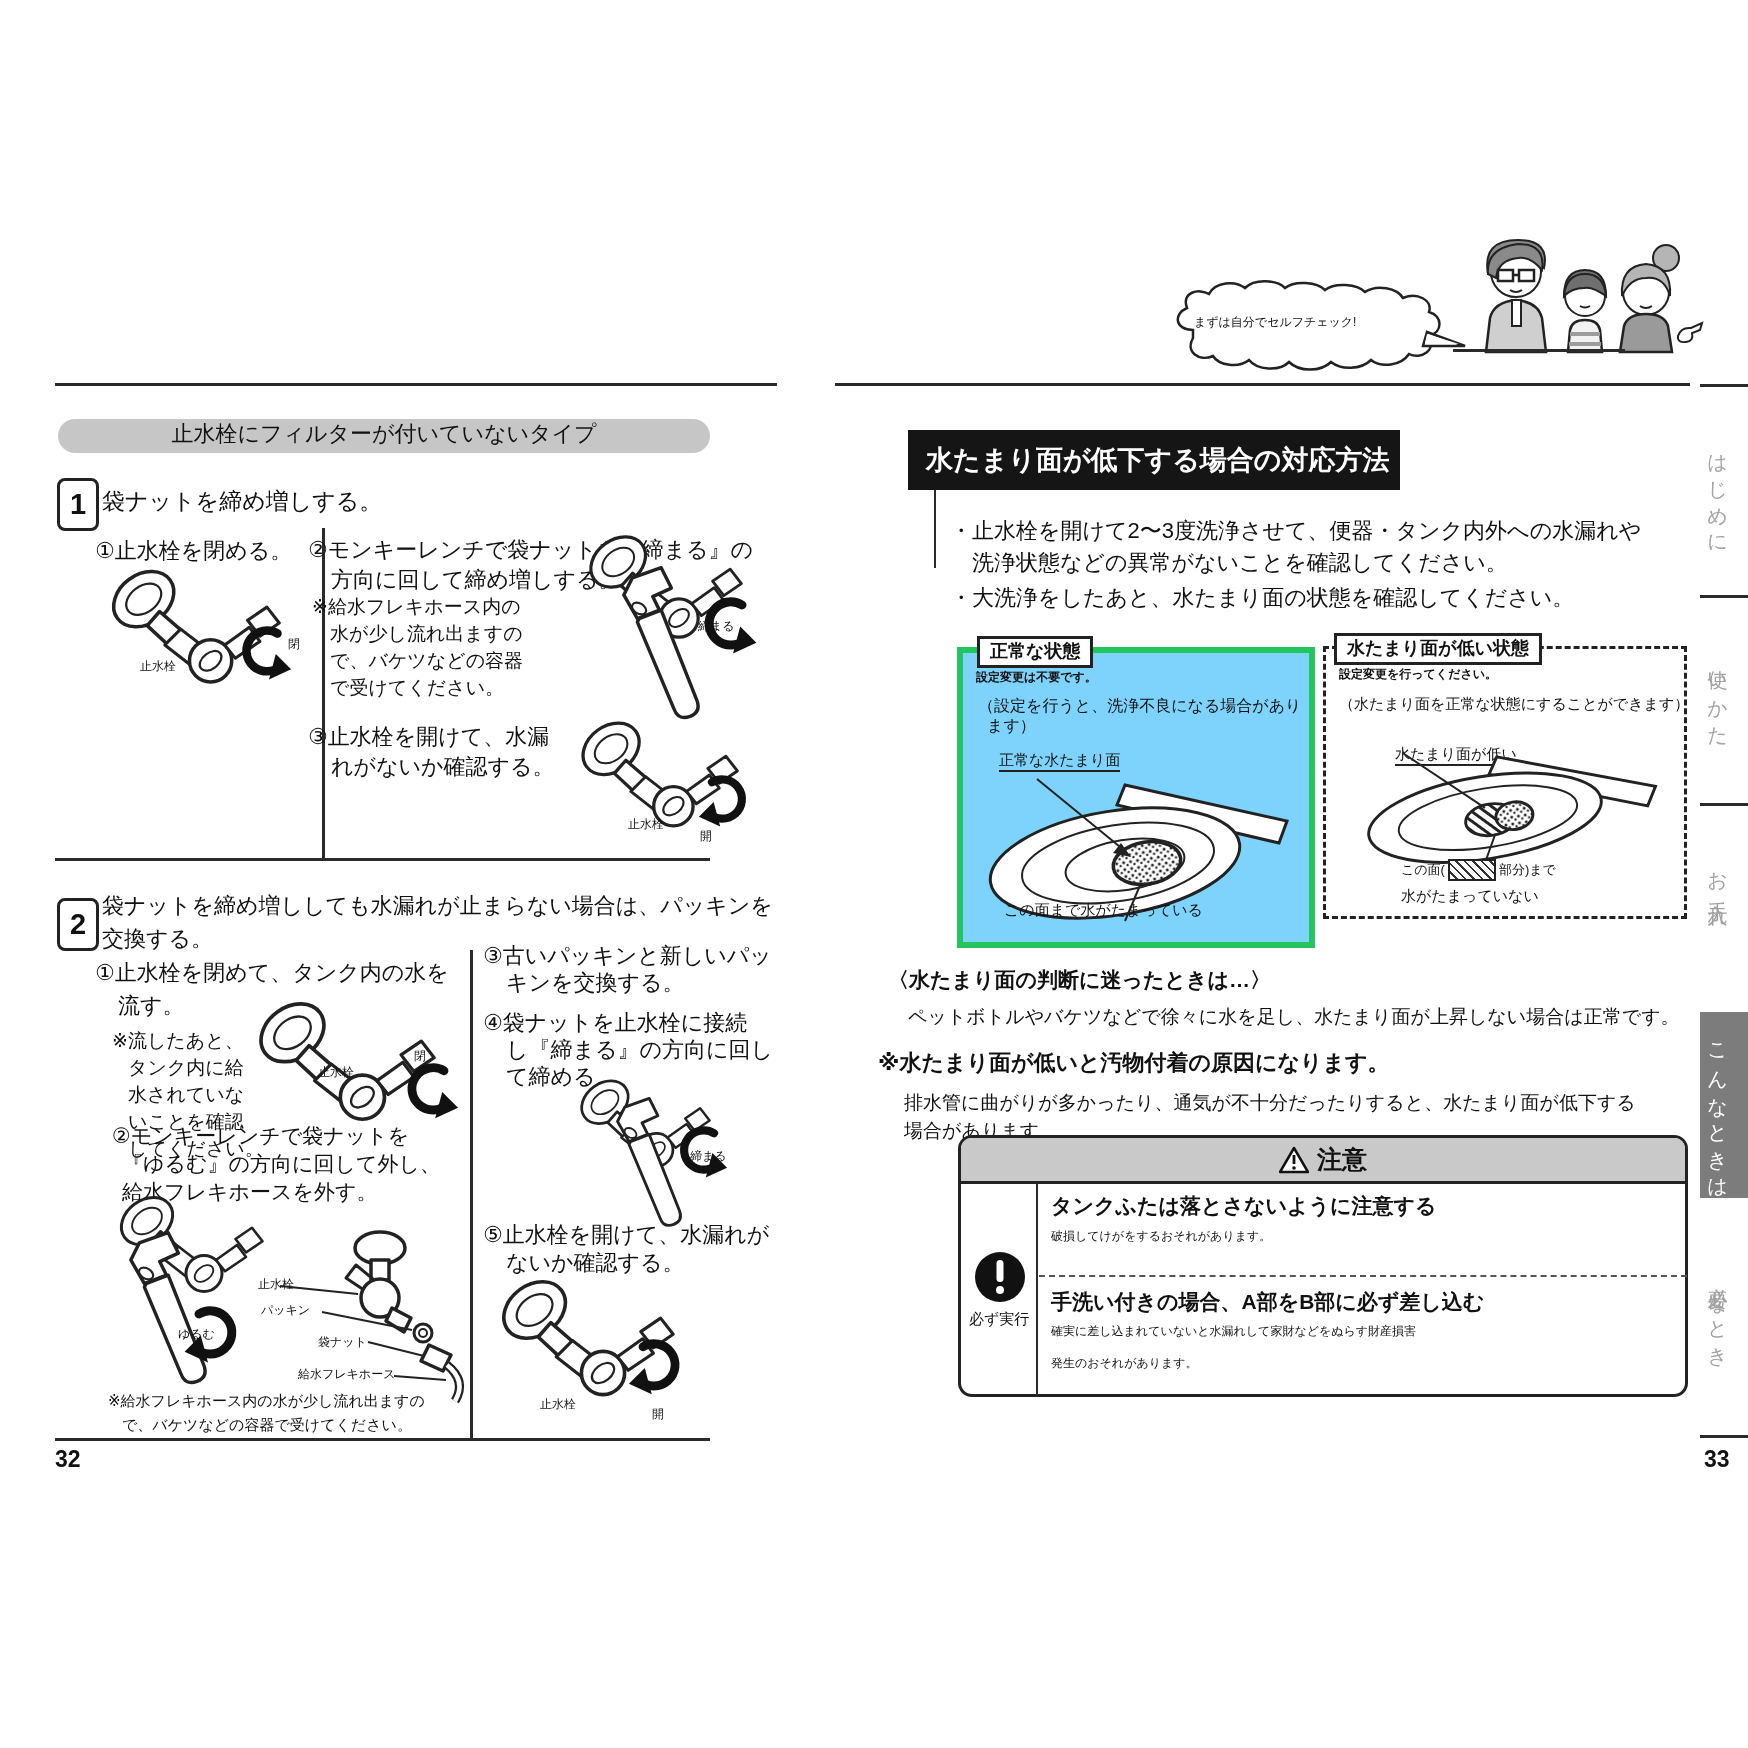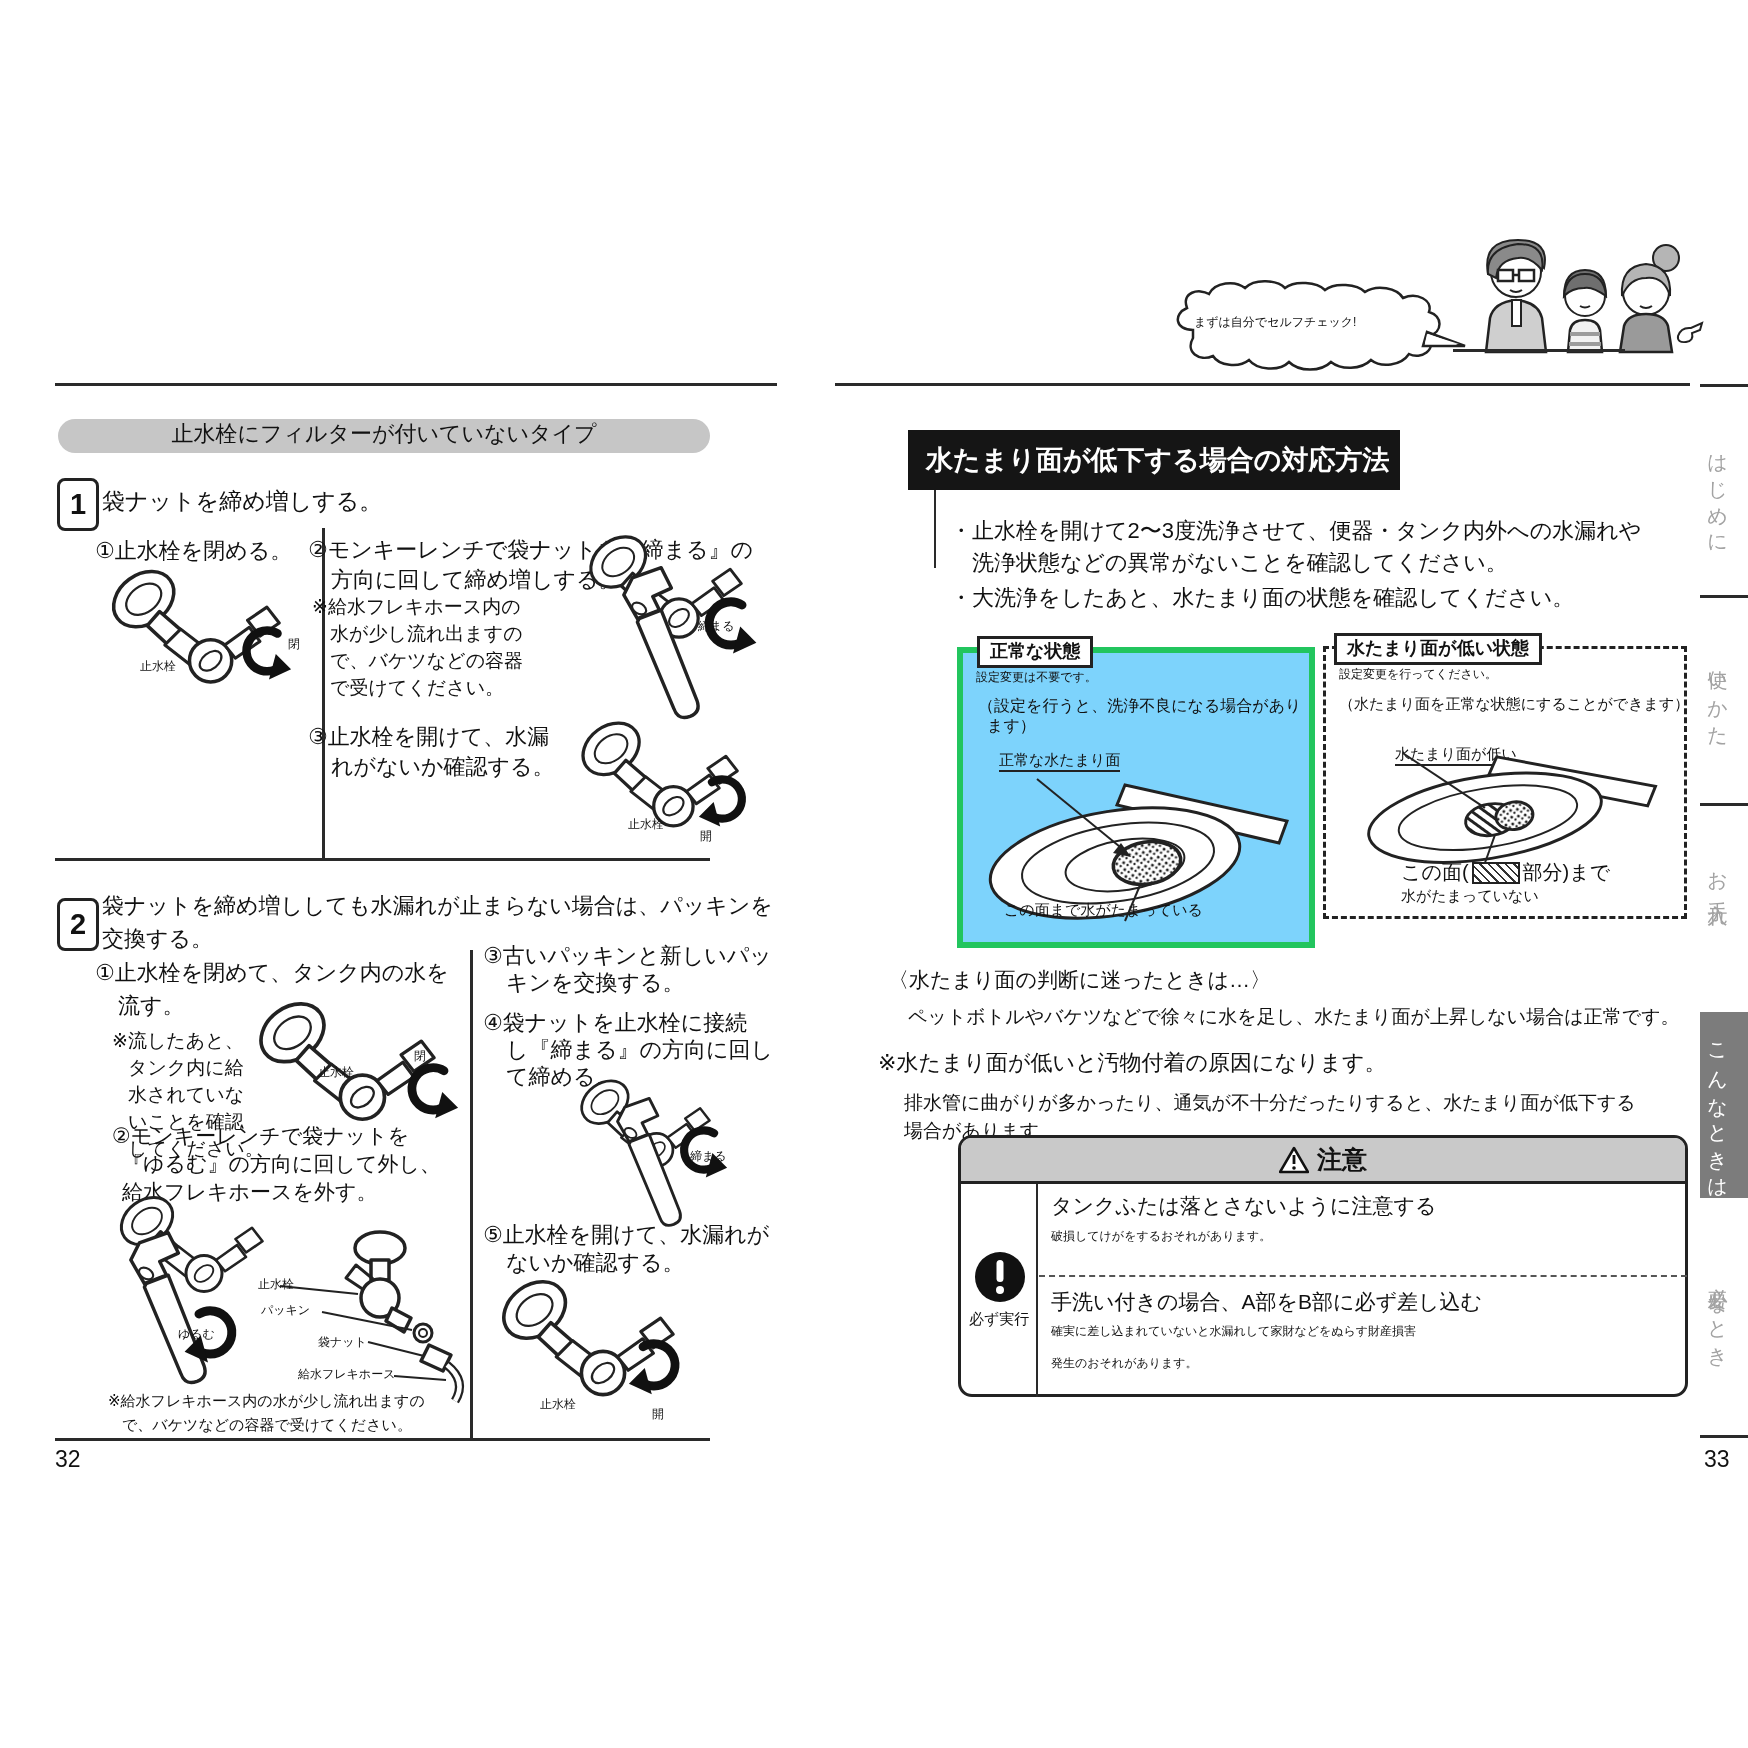--- a/index.html
+++ b/index.html
@@ -1,21 +1,21 @@
 <!DOCTYPE html>
 <html><head>
 <meta charset="utf-8">
 <style>
   html,body{margin:0;padding:0;background:#fff;}
   #canvas{position:relative;width:1748px;height:1748px;background:#fff;overflow:hidden;
           font-family:"Liberation Sans","DejaVu Sans",sans-serif;color:#111;}
   .t{position:absolute;white-space:nowrap;font-size:22px;line-height:1.15;color:#111;}
   .f15{font-size:15px}.f16{font-size:16px}.f18{font-size:15px}.f19{font-size:19px}
   .f20{font-size:12px}.f21{font-size:21px}.f23{font-size:23px}
-  .bold{font-weight:400}
+  .bold{font-weight:700}
   .hl{position:absolute;height:3px;background:#2a2a2a}
   .vl{position:absolute;width:2.5px;background:#2a2a2a}
   .stepnum{position:absolute;width:36px;height:47px;border:3px solid #222;border-radius:8px;
            background:#fff;display:flex;align-items:center;justify-content:center;
            font-size:29px;font-weight:700}
   .graybar{position:absolute;left:58px;top:419px;width:652px;height:34px;background:#c6c6c6;
            border-radius:17px;display:flex;align-items:flex-start;justify-content:center;font-size:22px}
   .blackbar{position:absolute;left:908px;top:430px;width:492px;height:60px;background:#151515;
             color:#fff;font-size:27px;font-weight:700;display:flex;align-items:center;
             padding-left:18px;box-sizing:border-box}
@@ -29,21 +29,21 @@
               border-radius:14px;background:#fff;box-sizing:border-box}
   .cauthead{position:absolute;left:0;top:0;width:100%;height:46px;background:#c9c9c9;
             border-bottom:3px solid #222;border-radius:10px 10px 0 0;display:flex;
             align-items:center;justify-content:center;gap:8px;font-size:25px;font-weight:700;box-sizing:border-box}
   .dashedline{position:absolute;border-top:2px dashed #555;height:0}
   .vtab{position:absolute;left:1708px;writing-mode:vertical-rl;text-orientation:upright;
         letter-spacing:4px;font-size:20px;color:#a3a3a3;line-height:1}
   .vtab.active{color:#fff}
   .swatch{display:inline-block;width:44px;height:18px;border:2px solid #222;margin:0 3px;
           vertical-align:-3px;background:repeating-linear-gradient(45deg,#fff 0 4px,#333 4px 6px)}
-  .caprow{position:absolute;display:flex;align-items:center;font-size:20px;white-space:nowrap}
+  .caprow{position:absolute;display:flex;align-items:center;font-size:13px;white-space:nowrap}
   svg.illus{position:absolute;overflow:visible}
 </style>
 </head>
 <body>
 
 <div id="canvas">
 
   <svg width="0" height="0" style="position:absolute" aria-hidden="true">
     <defs>
       <pattern id="dots" width="7" height="7" patternUnits="userSpaceOnUse">

